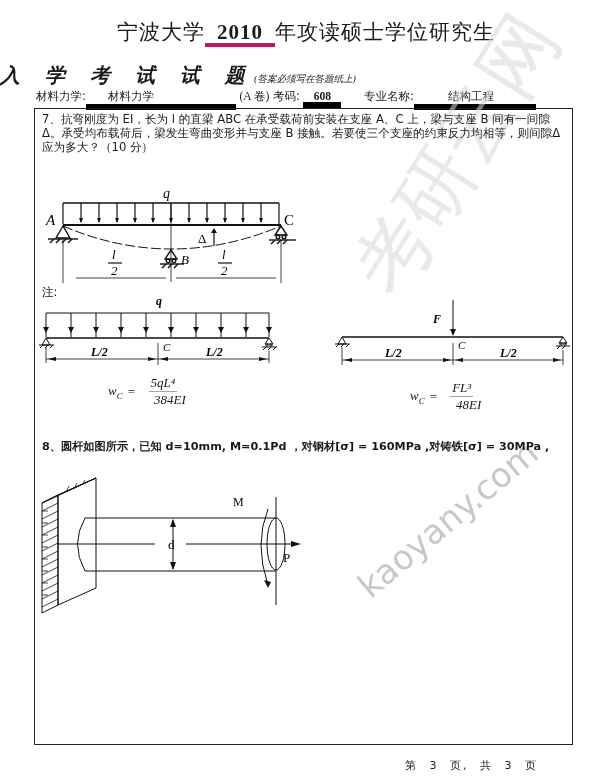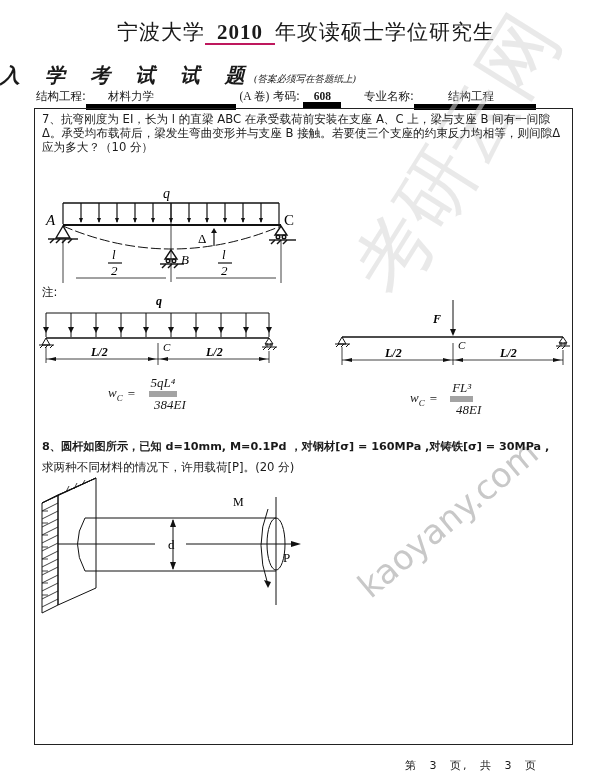--- a/index.html
+++ b/index.html
@@ -6,21 +6,21 @@
   body {
     width: 612px; height: 779px; position: relative; overflow: hidden;
     font-family: "DejaVu Serif", "Liberation Serif", serif; color: #1a1a1a;
   }
   .abs { position: absolute; }
   .title1 {
     left: 0; width: 612px; top: 18px; text-align: center;
     font-size: 21px; letter-spacing: 1px; white-space: nowrap;
   }
   .title1 .year {
-    display: inline-block; border-bottom: 2px solid #be185d; font-weight: bold;
+    display: inline-block; border-bottom: 4px solid #be185d; font-weight: bold;
     padding: 0 12px; font-family: "Liberation Serif", serif; font-size: 21px; line-height: 22px;
   }
   .title2 {
     left: 0; width: 572px; top: 62px; text-align: left; white-space: nowrap; font-style: italic;
   }
   .title2 .big { font-size: 20px; letter-spacing: 9px; font-weight: bold; }
   .title2 .small { font-size: 9.5px; }
   .meta {
     left: 36px; top: 89px; font-size: 11.5px; white-space: nowrap;
     font-family: "DejaVu Sans", sans-serif;
@@ -37,21 +37,21 @@
   .q8 {
     left: 42px; top: 437px; width: 528px; font-size: 11.6px; line-height: 20px;
     font-family: "DejaVu Sans", sans-serif;
   }
   .note { left: 42px; top: 285px; font-size: 11.5px; font-family: "DejaVu Sans", sans-serif; }
   .formula {
     font-family: "Liberation Serif", serif; font-style: italic; font-size: 13px;
     display: flex; align-items: center; white-space: nowrap;
   }
   .frac { display: inline-flex; flex-direction: column; align-items: center; margin-left: 5px; }
-  .frac .num { border-bottom: 6px solid #a3a3a3; padding: 0 2px; line-height: 16px; }
+  .frac .num { border-bottom: 1px solid #a3a3a3; padding: 0 2px; line-height: 16px; }
   .frac .den { line-height: 16px; margin-left: 14px; }
   .footer {
     left: 405px; top: 752px; font-size: 11px; letter-spacing: 2px; white-space: nowrap;
     font-family: "DejaVu Sans", sans-serif; word-spacing: 6px; margin-top: 6px;
   }
   .watermark {
     color: #d8d8d8; font-family: "DejaVu Sans", sans-serif; white-space: nowrap;
   }
   svg text { font-family: "Liberation Serif", serif; }
 </style>
@@ -59,21 +59,21 @@
 <body>
 
 <div class="abs title1">
   <span>宁波大学</span><span class="year">2010</span><span>年攻读硕士学位研究生</span>
 </div>
 <div class="abs title2">
   <span class="big">入 学 考 试 试 题</span><span class="small">(答案必须写在答题纸上)</span>
 </div>
 
 <div class="abs meta">
-  <span>结构工程:</span><span class="ul" style="width:150px;padding-left:22px;box-sizing:border-box;">材料力学</span>
+  <span>材料力学:</span><span class="ul" style="width:150px;padding-left:22px;box-sizing:border-box;">材料力学</span>
   <span style="font-weight:normal;font-family:'Liberation Serif',serif;">(A 卷)</span>
   <span>考码:</span>
   <span class="ul" style="width:38px;text-align:center;font-weight:bold;font-family:'Liberation Serif',serif;">608</span>
   <span style="margin-left:19px;">专业名称:</span><span class="ul" style="width:122px;padding-left:34px;box-sizing:border-box;">结构工程</span>
 </div>
 
 <div class="abs frame"></div>
 
 <div class="abs watermark" style="left:330px;top:260px;font-size:78px;transform:rotate(-58deg);transform-origin:left top;opacity:0.55;">考研云网</div>
 <div class="abs watermark" style="left:350px;top:575px;font-size:34px;transform:rotate(-40deg);transform-origin:left top;color:#c8c8c8;">kaoyany.com</div>
@@ -266,21 +266,20 @@
   <span><span>w</span><sub style="font-size:9px;">C</sub></span>
   <span style="font-style:normal;margin-left:5px;">=</span>
   <span class="frac">
     <span class="num">FL³</span>
     <span class="den">48EI</span>
   </span>
 </div>
 
 <div class="abs q8">
   <div style="font-weight:bold;white-space:nowrap;font-size:11.2px;">8、圆杆如图所示，已知 d=10mm, M=0.1Pd ，对钢材[σ] = 160MPa ,对铸铁[σ] = 30MPa ,</div>
-  <div>求两种不同材料的情况下，许用载荷[P]。(20 分)</div>
 </div>
 
 <svg class="abs" style="left:36px;top:475px;" width="270" height="140" viewBox="0 0 270 140">
   <g stroke="#111" stroke-width="1" fill="none">
 
     <polygon points="6,28 22,20 22,130 6,138" fill="#fff"></polygon>
     <polygon points="6,28 22,20 60,3 45,10"></polygon>
     <polygon points="22,20 60,3 60,113 22,130"></polygon>
     <g stroke-width="0.8">
       <line x1="6" y1="36" x2="22" y2="28"></line>

